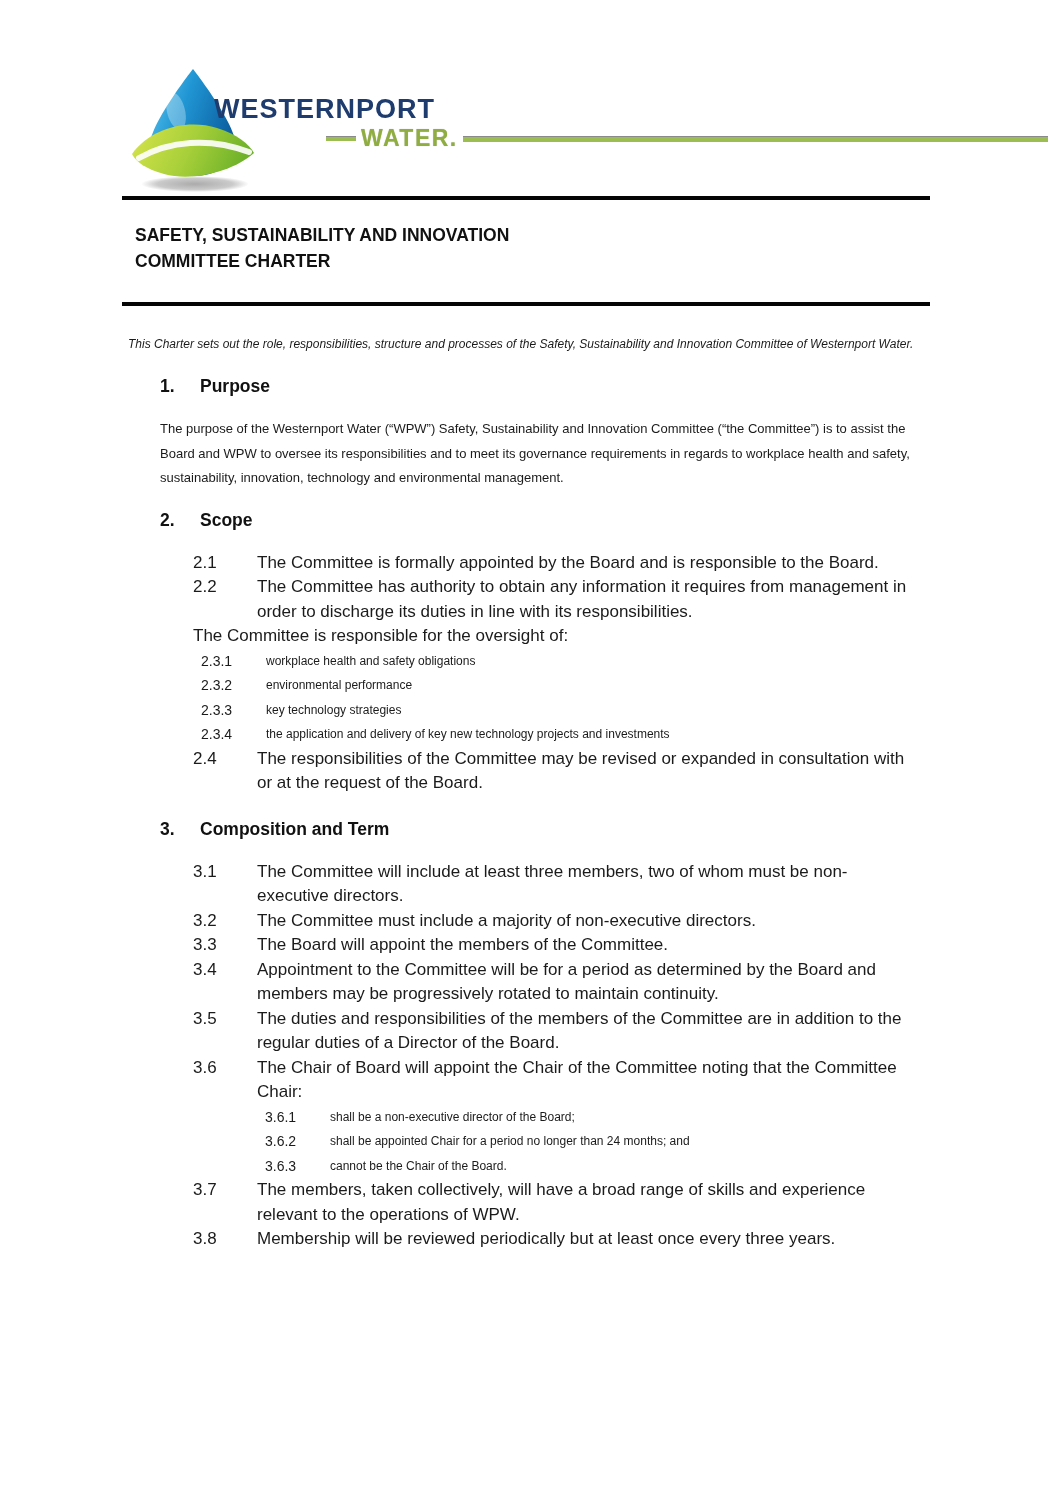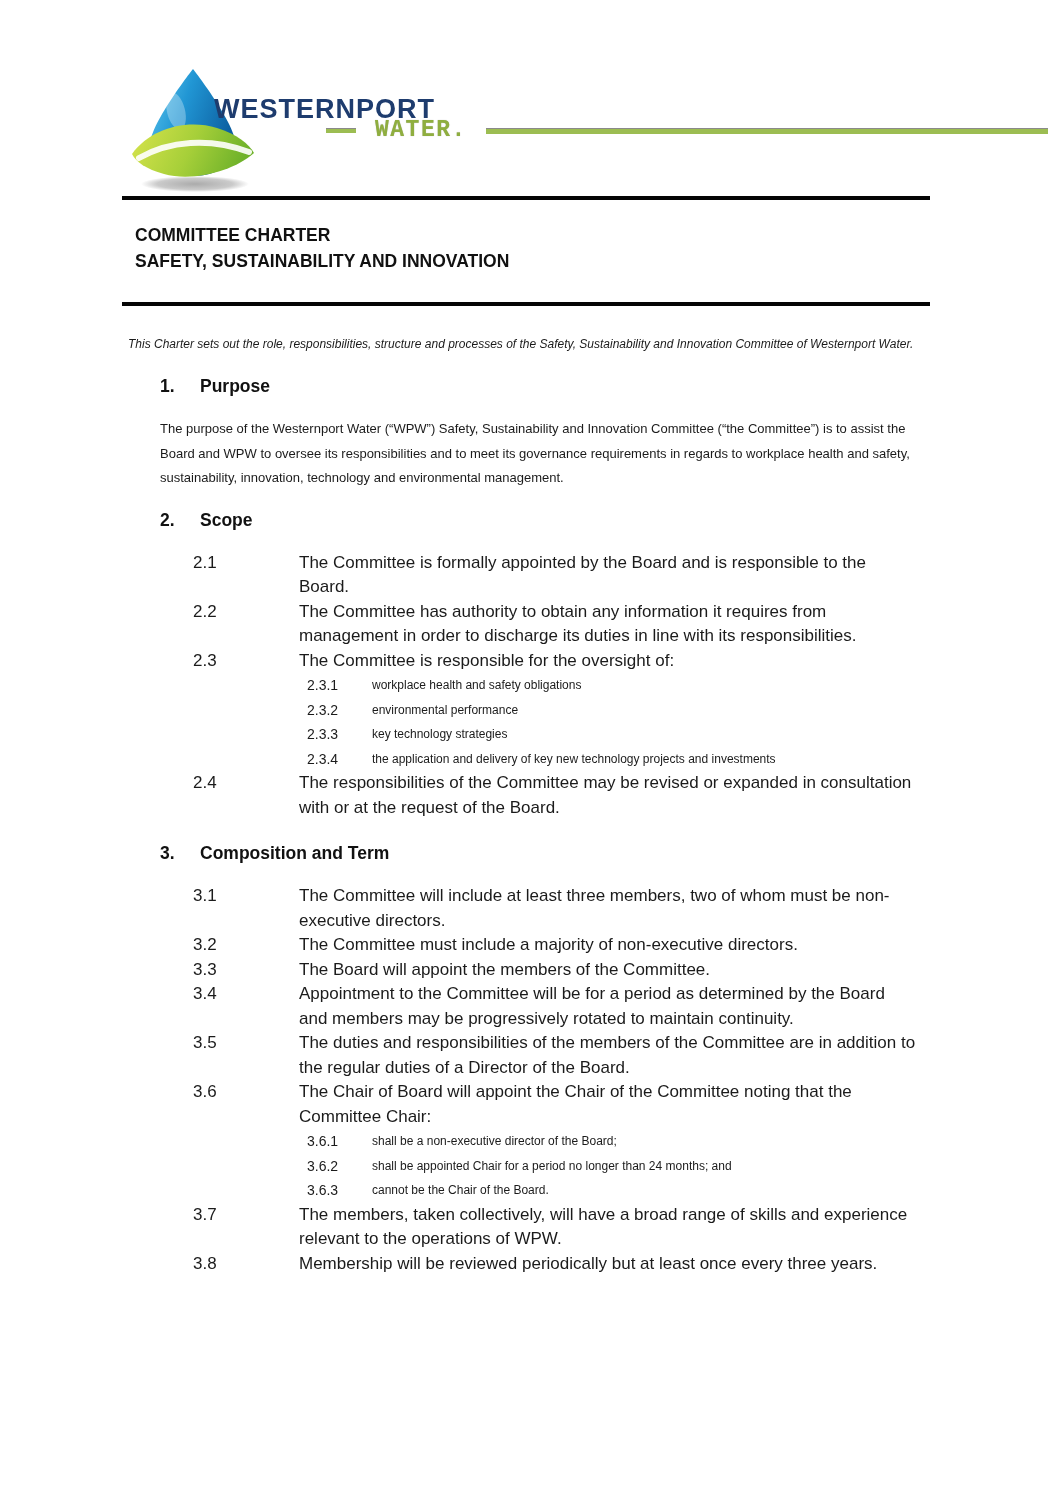--- a/index.html
+++ b/index.html
@@ -15,22 +15,22 @@
 
   
   .logo-block { position:relative; height:130px; }
   .logo-icon { position:absolute; left:3px; top:0; width:132px; height:130px; }
   .brand { position:absolute; left:86px; top:28px; width:716px; }
   .brand-top {
     font-size:27px; font-weight:bold; letter-spacing:1px;
     color:#1e3c6e;
   }
   .brand-bottom-row {
-    position:absolute; left:112px; top:25px; right:-118px;
-    display:flex; align-items:center; gap:19px;font-family:Liberation Mono, monospace;
+    position:absolute; left:112px; top:33px; right:-118px;
+    display:flex; align-items:center; gap:5px;
   }
   .seg-left { width:30px; height:5px; background:#9cbd52; border-top:1px solid #8a8a8a; }
   .brand-bottom {
     font-size:23px; font-weight:bold; letter-spacing:1.5px;
     color:#8fae3f; line-height:1;
     text-shadow:0 0 1px #b9b9b9;
   }
   .seg-right { flex:1; height:6px; background:#9cbd52; border-top:1px solid #8a8a8a; }
 
   
@@ -51,21 +51,21 @@
     font-style:italic; font-size:12px; line-height:25px;
   }
   section { display:block; }
   .sec-heading { display:flex; margin-top:16px; padding-left:32px; font-size:17.5px; font-weight:bold; line-height:26px; color:#111; }
   .sec-heading .num { width:40px; }
   .sec-heading.gap-lg { margin-top:20px; }
   .sec-para { margin-top:18px; margin-left:32px; width:760px; font-size:13px; line-height:24.5px; }
   .items { margin-top:18px; margin-left:65px; width:724px; }
   .item { display:flex; }
   .inum { width:64px; flex:0 0 64px; font-size:17px; line-height:24.5px; }
-  .itext { width:660px; font-size:17px; line-height:24.5px;margin-left:42px; }
+  .itext { width:660px; font-size:17px; line-height:24.5px; }
   .sub { display:flex; margin-left:8px; }
   .snum { width:65px; flex:0 0 65px; font-size:14px; line-height:24.5px; }
   .stext { flex:1; font-size:12px; line-height:24.5px; }
 </style>
 </head>
 <body>
 
 <div class="page">
 
   <div class="logo-block">
@@ -100,22 +100,22 @@
         <span class="brand-bottom">WATER.</span>
         <span class="seg-right"></span>
       </div>
     </div>
   </div>
 
   <div class="rule"></div>
 
   <div class="doc-header">
     <div class="doc-title">
+      <div>SAFETY, SUSTAINABILITY AND INNOVATION</div>
       <div>COMMITTEE CHARTER</div>
-      <div>SAFETY, SUSTAINABILITY AND INNOVATION</div>
     </div>
   </div>
 
   <div class="rule rule2"></div>
 
   <p class="intro">This Charter sets out the role, responsibilities, structure and processes of the Safety, Sustainability and Innovation Committee of Westernport Water.</p>
 
   <main id="sections">
       <section>
         <div class="sec-heading">
@@ -136,21 +136,20 @@
               <div>The Committee is formally appointed by the Board and is responsible to the Board.</div>
             </div>
           </div>
           <div class="item">
             <span class="inum">2.2</span>
             <div class="itext">
               <div>The Committee has authority to obtain any information it requires from management in order to discharge its duties in line with its responsibilities.</div>
             </div>
           </div>
           <div class="item">
-            <span class="inum">2.3</span>
             <div class="itext">
               <div>The Committee is responsible for the oversight of:</div>
               <div class="sub">
                 <span class="snum">2.3.1</span>
                 <span class="stext">workplace health and safety obligations</span>
               </div>
               <div class="sub">
                 <span class="snum">2.3.2</span>
                 <span class="stext">environmental performance</span>
               </div>

